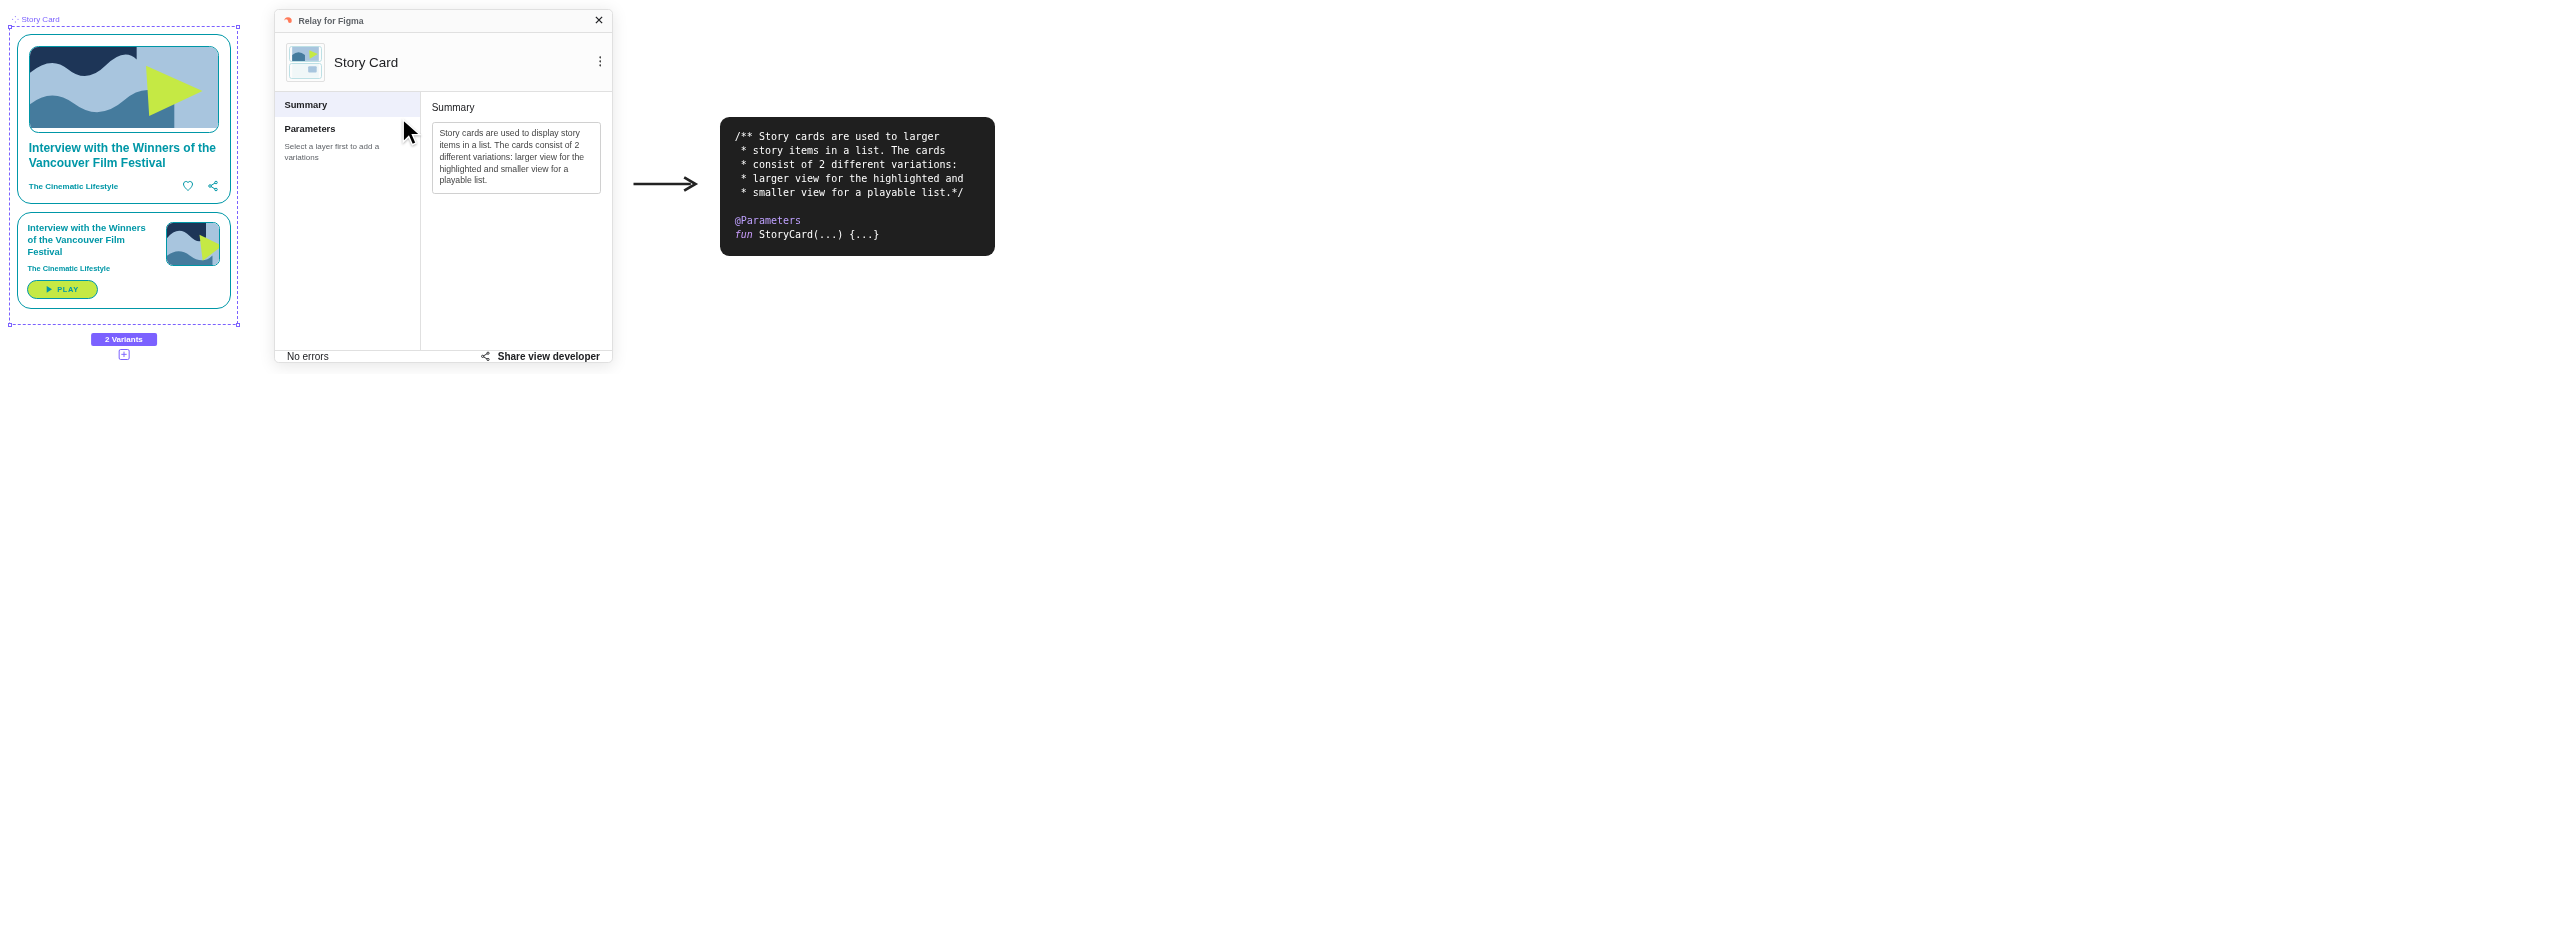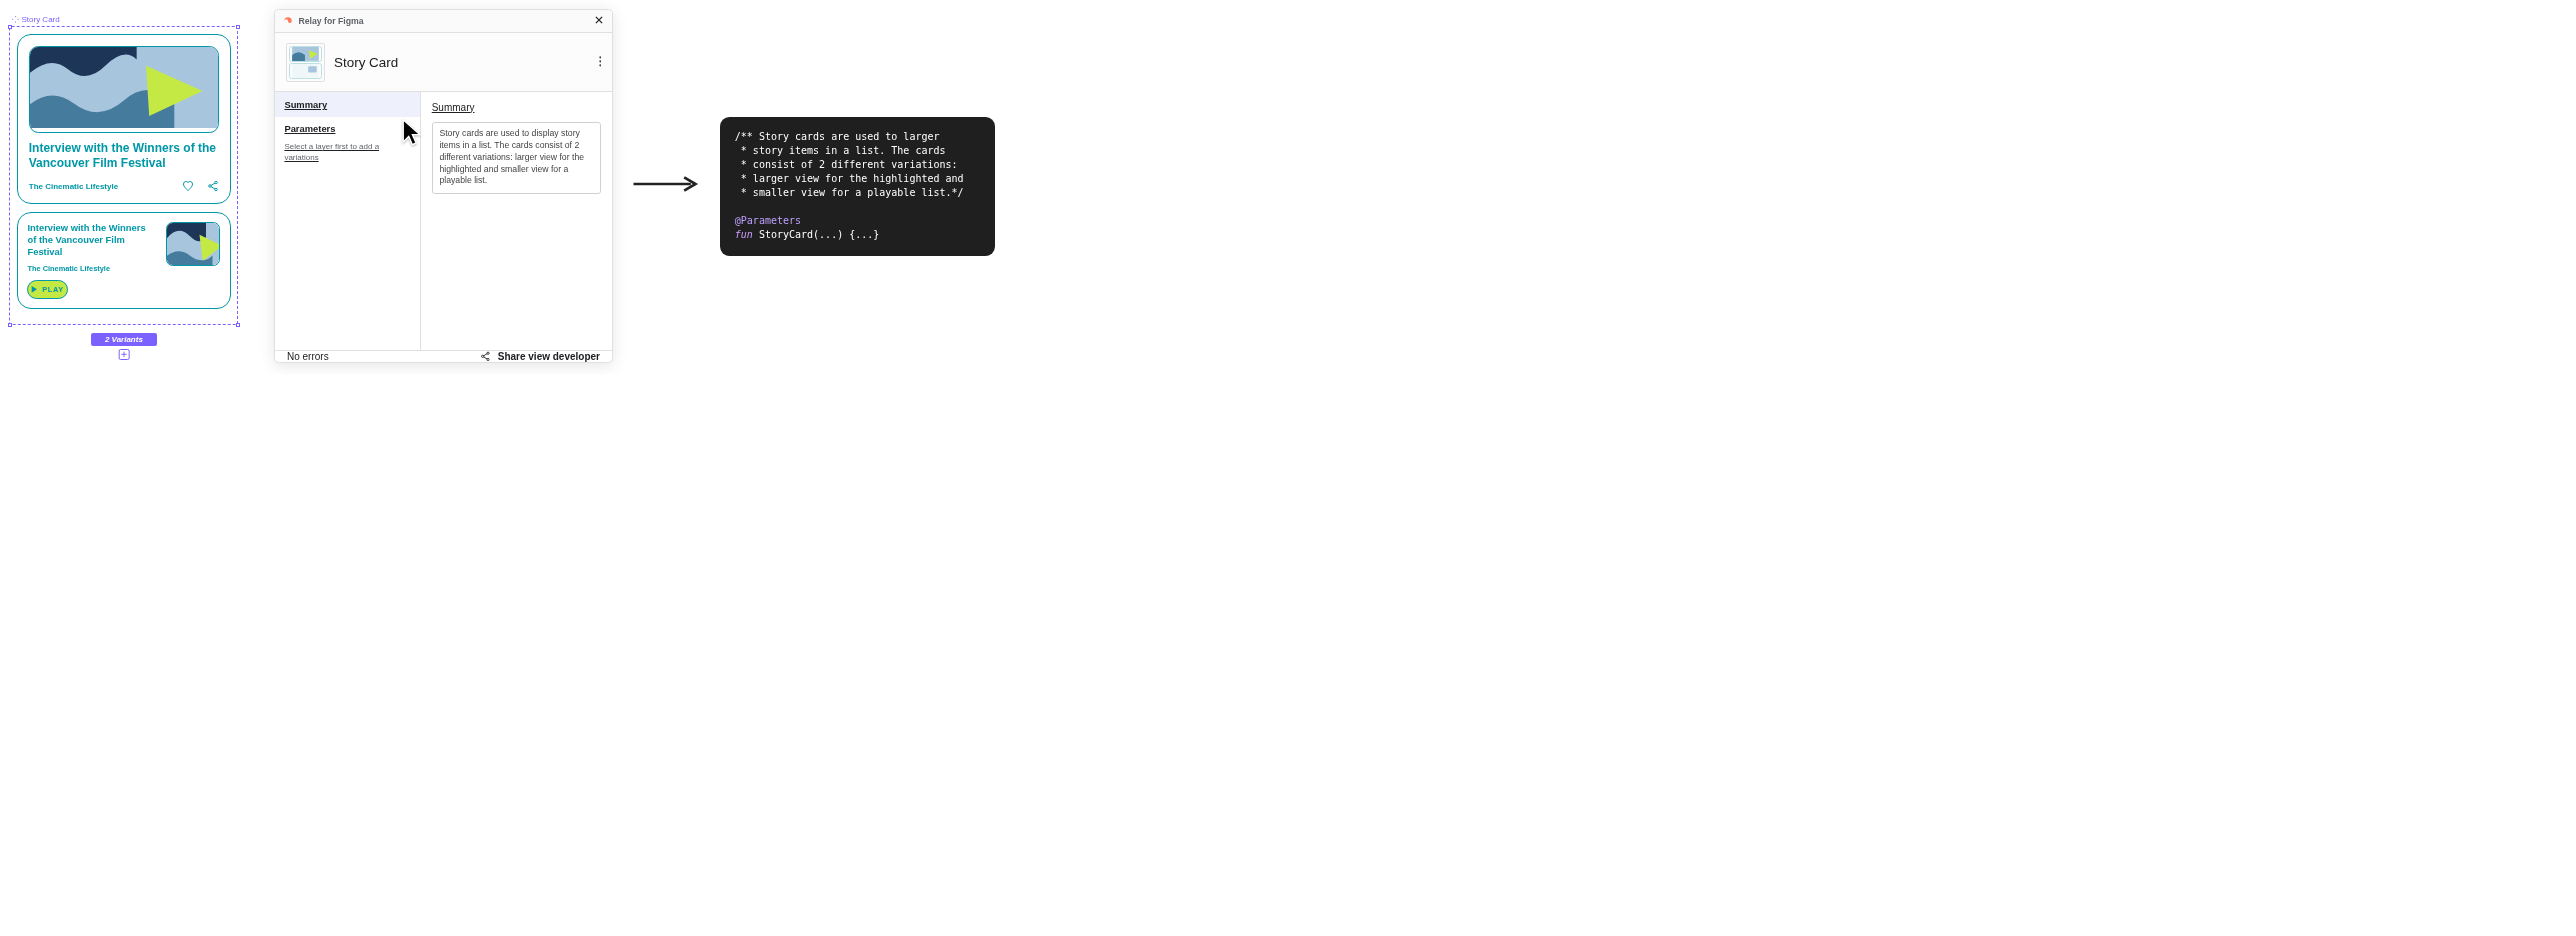--- a/index.html
+++ b/index.html
@@ -137,37 +137,36 @@
     display: inline-flex;
     align-items: center;
     gap: 4px;
     background: var(--lime);
     border: 1.3px solid var(--teal);
     color: var(--teal);
     font-weight: 800;
     font-size: 7.4px;
     letter-spacing: 0.7px;
     border-radius: 670px;
-    padding: 4px 3px;
+    padding: 4px 18px;
     width: fit-content;
   }
   .play-btn svg { width: 6.7px; height: 6.7px; fill: var(--teal); }
 
   .variants-badge {
     position: absolute;
     left: 50%;
     transform: translateX(-50%);
     bottom: -21.5px;
     background: var(--purple);
     color: #fff;
     font-size: 8px;
     font-weight: 600;
     padding: 2px 14px;
     border-radius: 2px;
-    font-style: italic;
   }
   .plus-handle {
     position: absolute;
     left: 50%;
     transform: translateX(-50%);
     bottom: -36px;
     width: 10.7px; height: 10.7px;
     border: 0.7px solid var(--purple);
     border-radius: 2px;
     background: #fff;
@@ -229,21 +228,20 @@
     position: relative;
   }
   .panel-header h1 { font-size: 13.4px; margin: 0; font-weight: 500; }
   .panel-header .more { margin-left: auto; color: #444; }
   .panel-header .more svg { width: 2.7px; height: 10.7px; }
 
   .panel-body {
     display: flex;
     flex: 1;
     min-height: 0;
-    text-decoration: underline;
   }
   .sidebar {
     width: 146px;
     border-right: 0.7px solid var(--border);
     display: flex;
     flex-direction: column;
   }
   .sidebar .item {
     padding: 6.7px 9.4px;
     font-size: 9.4px;

